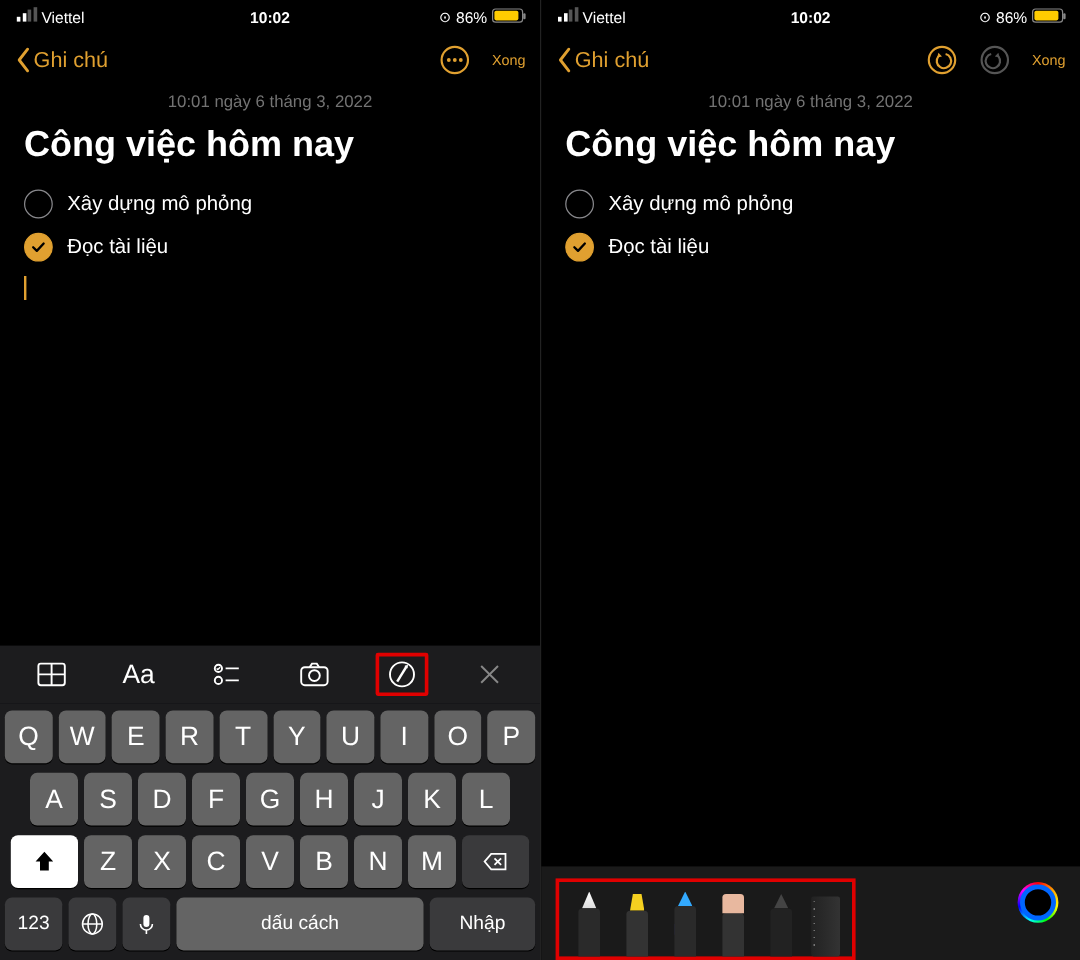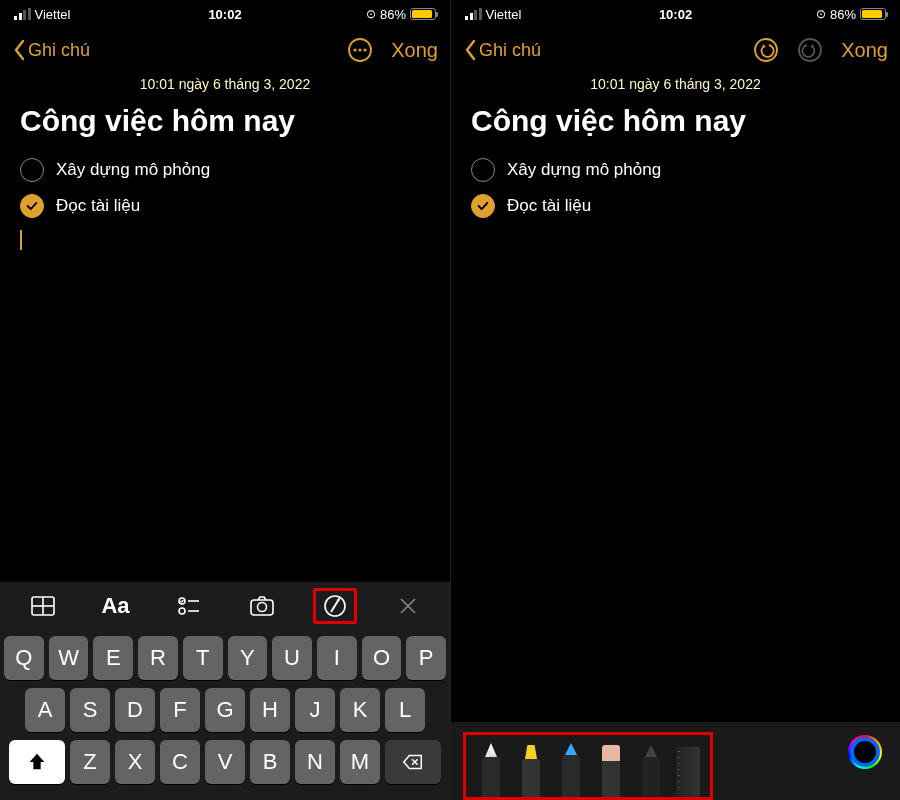--- a/index.html
+++ b/index.html
@@ -25,21 +25,21 @@
   .status {
     height: 28px;
     display: flex;
     align-items: center;
     justify-content: space-between;
     padding: 0 14px;
     color: #fff;
     font-size: 13px;
     font-weight: 500;
   }
-  .status .left, .status .right { display: flex; align-items: center; gap: 4px; }
+  .status .left, .status .right { display: flex; gap: 4px; }
   .status .time { position: absolute; left: 50%; transform: translateX(-50%); font-weight:700;}
   .sigbars { display:inline-flex; align-items:flex-end; gap:1.5px; height:11px;}
   .sigbars span{width:3px;background:#fff;}
   .sigbars span:nth-child(1){height:4px;}
   .sigbars span:nth-child(2){height:7px;}
   .sigbars span:nth-child(3){height:10px;background:#555;}
   .sigbars span:nth-child(4){height:12px;background:#555;}
   .alarm { font-size:12px;}
   .batt{width:26px;height:12px;border:1px solid #888;border-radius:3px;position:relative;}
   .batt::after{content:"";position:absolute;right:-3px;top:3px;width:2px;height:5px;background:#888;border-radius:1px;}
@@ -50,35 +50,35 @@
     height: 44px;
     display:flex;
     align-items:center;
     justify-content:space-between;
     padding: 0 12px;
     color:#e0a030;
   }
   .nav .back { display:flex;align-items:center;gap:2px;font-size:18px;}
   .nav .back svg{width:14px;height:22px;}
   .nav .actions{display:flex;align-items:center;gap:18px;}
-  .nav .done{font-size:20px;}
+  .nav .done{font-size:12px;}
   .icon-btn{display:inline-flex;align-items:center;justify-content:center;}
 
-  .timestamp{color:#fef9c3;font-size:14px;text-align:center;padding:4px 0 12px;}
+  .timestamp{color:#737373;font-size:14px;text-align:center;padding:4px 0 12px;}
   .note-title{color:#fff;font-size:30px;font-weight:700;padding:0 20px 14px;}
   .checklist{padding:0 20px;}
   .check-item{display:flex;align-items:center;gap:12px;padding:6px 0;color:#fff;font-size:17px;}
   .circle{width:24px;height:24px;border-radius:50%;border:1.8px solid #8a8a8e;flex-shrink:0;}
   .circle.checked{background:#e0a030;border-color:#e0a030;display:flex;align-items:center;justify-content:center;}
   .circle.checked svg{width:14px;height:14px;}
   .cursor{width:2px;height:20px;background:#e0a030;margin-left:20px;margin-top:6px;}
 
   
   .kb-area{margin-top:auto;}
-  .toolbar{height:48px;background:#1c1c1e;display:flex;align-items:center;justify-content:space-around;padding:0 6px;font-weight:bold;}
+  .toolbar{height:48px;background:#1c1c1e;display:flex;align-items:center;justify-content:space-around;padding:0 6px;}
   .toolbar .tb{width:44px;height:36px;display:flex;align-items:center;justify-content:center;color:#fff;}
   .toolbar svg{width:28px;height:28px;stroke:#fff;fill:none;stroke-width:1.6;}
   .toolbar .aa{font-size:22px;color:#fff;}
   .highlight-red{border:3px solid #e00000;border-radius:2px;}
 
   
   .keyboard{background:#1c1c1e;padding:6px 4px 8px;}
   .krow{display:flex;gap:5px;justify-content:center;margin-bottom:8px;}
   .key{background:#646464;color:#fff;border-radius:6px;height:44px;display:flex;align-items:center;justify-content:center;font-size:22px;flex:1;max-width:40px;box-shadow:0 1px 0 #000;}
   .krow2 .key{max-width:40px;}
@@ -258,20 +258,39 @@
         <div class="key">N</div>
         <div class="key">M</div>
         <div class="key wide bksp">
             <svg viewBox="0 0 24 24">
               <path d="M8 5 H21 V19 H8 L2 12 Z" fill="none" stroke="#fff" stroke-width="1.6"></path>
               <line x1="11" y1="9" x2="17" y2="15" stroke="#fff" stroke-width="1.6"></line>
               <line x1="17" y1="9" x2="11" y2="15" stroke="#fff" stroke-width="1.6"></line>
             </svg>
           </div>
       </div>
+      <div class="krow4">
+        <div class="key num">123</div>
+        <div class="key globe">
+            <svg width="22" height="22" viewBox="0 0 24 24" fill="none" stroke="#fff" stroke-width="1.4">
+              <circle cx="12" cy="12" r="9"></circle>
+              <ellipse cx="12" cy="12" rx="4" ry="9"></ellipse>
+              <line x1="3" y1="12" x2="21" y2="12"></line>
+            </svg>
+          </div>
+        <div class="key mic">
+            <svg width="20" height="20" viewBox="0 0 24 24" fill="#fff">
+              <rect x="9" y="3" width="6" height="12" rx="3"></rect>
+              <path d="M6 12 a6 6 0 0 0 12 0" fill="none" stroke="#fff" stroke-width="1.6"></path>
+              <line x1="12" y1="18" x2="12" y2="22" stroke="#fff" stroke-width="1.6"></line>
+            </svg>
+          </div>
+        <div class="key space">dấu cách</div>
+        <div class="key enter">Nhập</div>
+      </div>
     </div>
   </div>
 </div>
 
 <div class="phone">
   <div class="status">
     <div class="left">
       <span class="sigbars">
           <span></span>
           <span></span>

